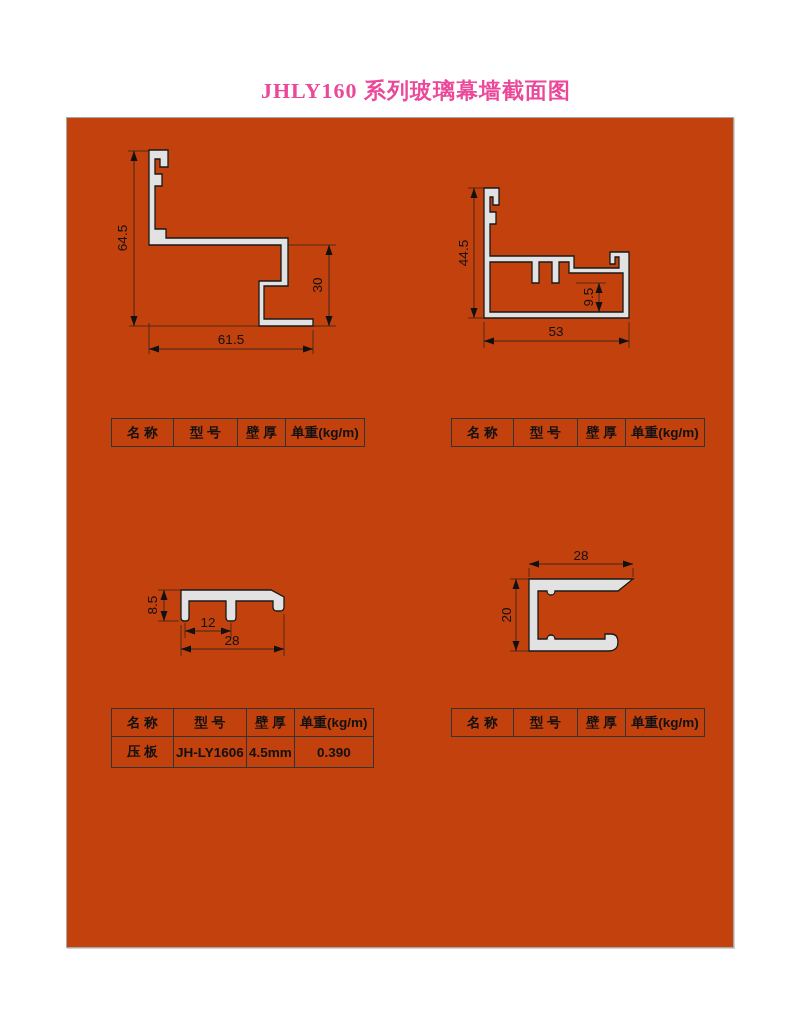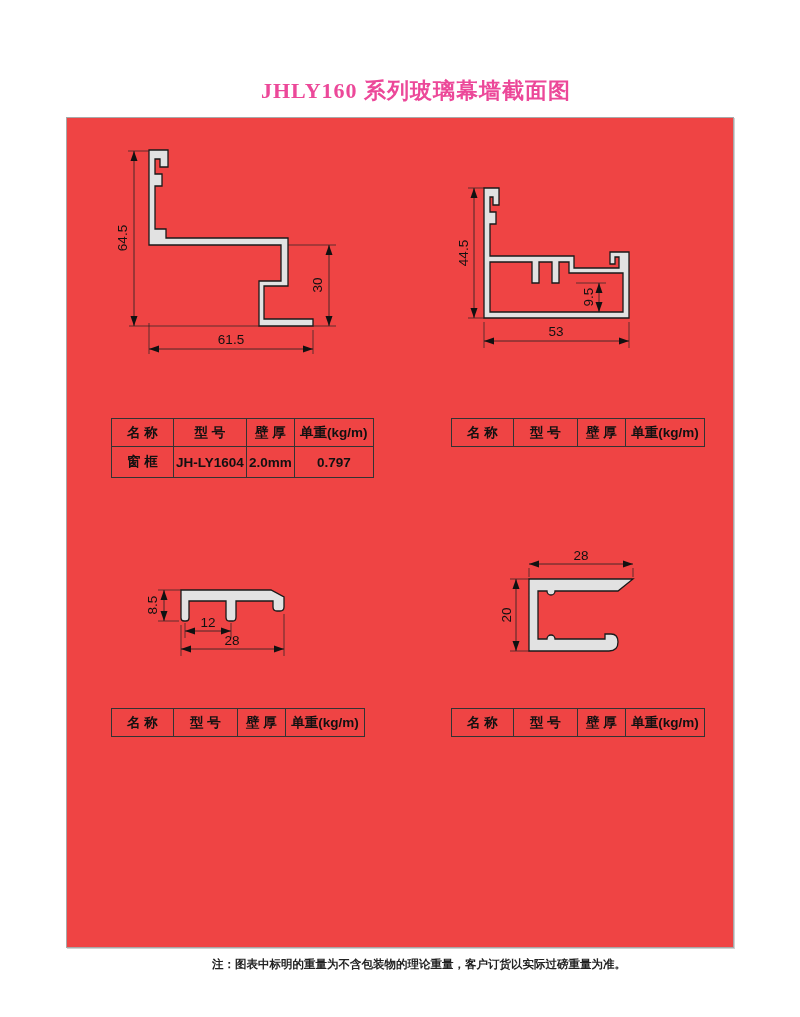--- a/index.html
+++ b/index.html
@@ -8,21 +8,21 @@
     font-family:"Liberation Sans","DejaVu Sans",sans-serif;
     overflow:hidden;
   }
   .title{
     position:absolute;top:60px;left:0;width:800px;margin:16px;
     text-align:center;font-family:"Liberation Serif","DejaVu Serif",serif;
     font-size:22px;font-weight:bold;color:#ec4899;letter-spacing:1px;
   }
   .sheet{
     position:absolute;left:66px;top:117px;width:666px;height:829px;
-    border:1px solid #a8a8a8;background:#ef4444;
+    border:1px solid #a8a8a8;background:#c2410c;
     box-shadow:1px 1px 0 rgba(0,0,0,.18);
   }
   .drawing{position:absolute;}
   .profile{fill:#e2e2e2;stroke:#1a1a1a;stroke-width:1.3;stroke-linejoin:miter;}
   .dim{stroke:#222;stroke-width:.8;fill:none;}
   .ext{stroke:#222;stroke-width:.7;fill:none;}
   .dim-label{font:13.5px "Liberation Sans","DejaVu Sans",sans-serif;fill:#111;}
   table.spec{
     position:absolute;border-collapse:collapse;table-layout:fixed;
     font-family:"Liberation Sans","DejaVu Sans",sans-serif;color:#111;
@@ -127,59 +127,59 @@
           <col style="width:48px">
           <col style="width:79px">
         </colgroup>
       <tbody>
           <tr>
         <th>名 称</th>
         <th>型 号</th>
         <th>壁 厚</th>
         <th>单重(kg/m)</th>
       </tr>
+    </tbody>
+      </table>
+
+    <table class="spec" style="left:384px;top:300px">
+      <colgroup>
+          <col style="width:62px">
+          <col style="width:64px">
+          <col style="width:48px">
+          <col style="width:79px">
+        </colgroup>
+      <tbody>
+          <tr>
+        <th>名 称</th>
+        <th>型 号</th>
+        <th>壁 厚</th>
+        <th>单重(kg/m)</th>
+      </tr>
+    </tbody>
+      </table>
+
+    <table class="spec" style="left:44px;top:590px">
+      <colgroup>
+          <col style="width:62px">
+          <col style="width:64px">
+          <col style="width:48px">
+          <col style="width:79px">
+        </colgroup>
+      <tbody>
+          <tr>
+        <th>名 称</th>
+        <th>型 号</th>
+        <th>壁 厚</th>
+        <th>单重(kg/m)</th>
+      </tr>
       <tr>
-        <td>窗 框</td>
-        <td>JH-LY1604</td>
-        <td>2.0mm</td>
-        <td>0.797</td>
-      </tr>
-    </tbody>
-      </table>
-
-    <table class="spec" style="left:384px;top:300px">
-      <colgroup>
-          <col style="width:62px">
-          <col style="width:64px">
-          <col style="width:48px">
-          <col style="width:79px">
-        </colgroup>
-      <tbody>
-          <tr>
-        <th>名 称</th>
-        <th>型 号</th>
-        <th>壁 厚</th>
-        <th>单重(kg/m)</th>
-      </tr>
-    </tbody>
-      </table>
-
-    <table class="spec" style="left:44px;top:590px">
-      <colgroup>
-          <col style="width:62px">
-          <col style="width:64px">
-          <col style="width:48px">
-          <col style="width:79px">
-        </colgroup>
-      <tbody>
-          <tr>
-        <th>名 称</th>
-        <th>型 号</th>
-        <th>壁 厚</th>
-        <th>单重(kg/m)</th>
+        <td>压 板</td>
+        <td>JH-LY1606</td>
+        <td>4.5mm</td>
+        <td>0.390</td>
       </tr>
     </tbody>
       </table>
 
     <table class="spec" style="left:384px;top:590px">
       <colgroup>
           <col style="width:62px">
           <col style="width:64px">
           <col style="width:48px">
           <col style="width:79px">
@@ -190,16 +190,15 @@
         <th>型 号</th>
         <th>壁 厚</th>
         <th>单重(kg/m)</th>
       </tr>
     </tbody>
       </table>
 
   </div>
 
   <div class="notes">
-    <div class="cn">注：图表中标明的重量为不含包装物的理论重量，客户订货以实际过磅重量为准。</div>
   </div>
 
 </div>
 
 </body></html>

